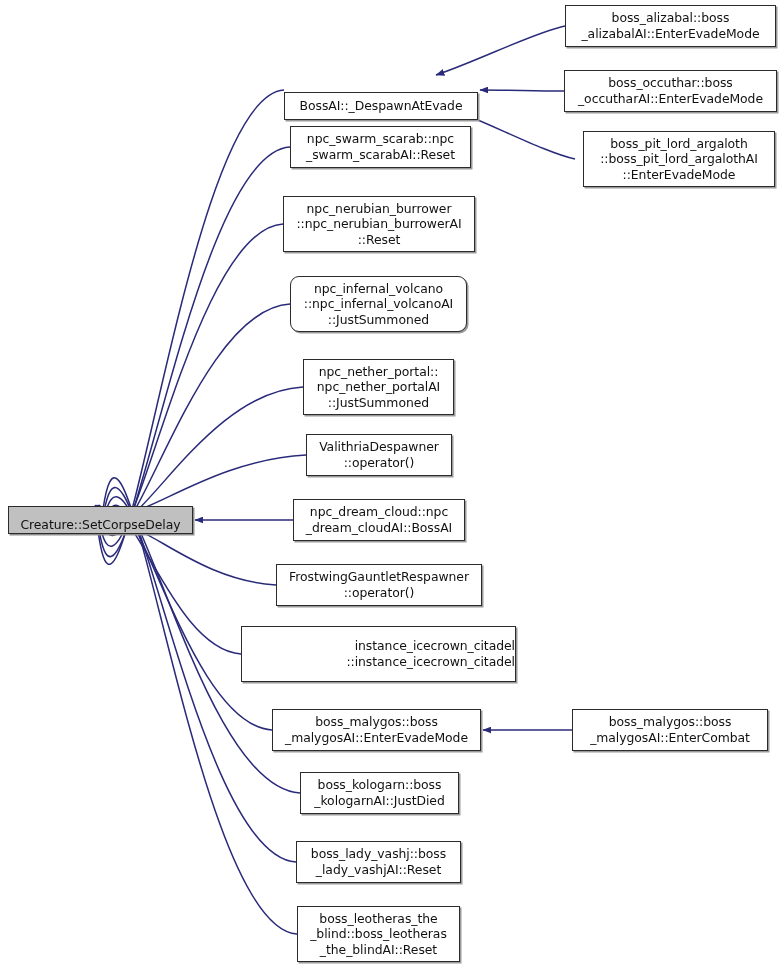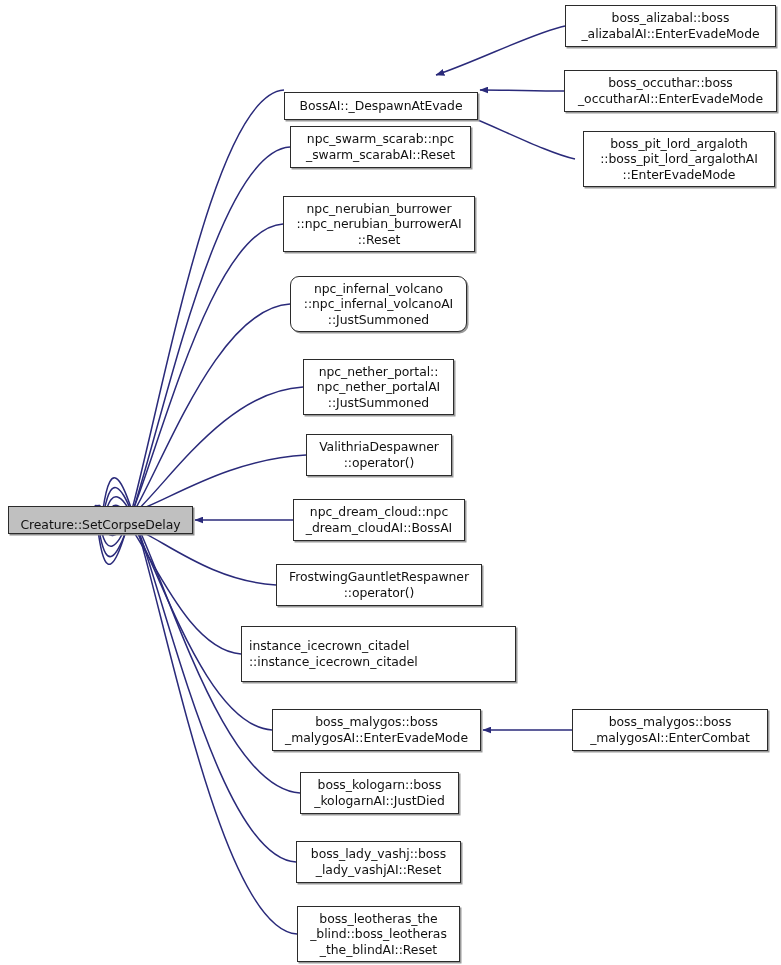--- a/index.html
+++ b/index.html
@@ -36,21 +36,21 @@
     display: flex;
     flex-direction: column;
     align-items: center;
     justify-content: center;
     text-align: center;
     white-space: pre;
     box-shadow: 1.5px 1.5px 0 0 #9a9a9a;
     z-index: 5;
   }
   .gnode.left-text {
-    align-items: flex-start;
+    align-items: flex-end;
     text-align: left;
     padding-left: 7px;
   }
   .gnode.center-node {
     background: #c0c0c0;
     border: 1px solid #2b2b2b;
     box-shadow: 1.5px 1.5px 0 0 #8f8f8f;
     justify-content: flex-end;
   }
   .gline {

